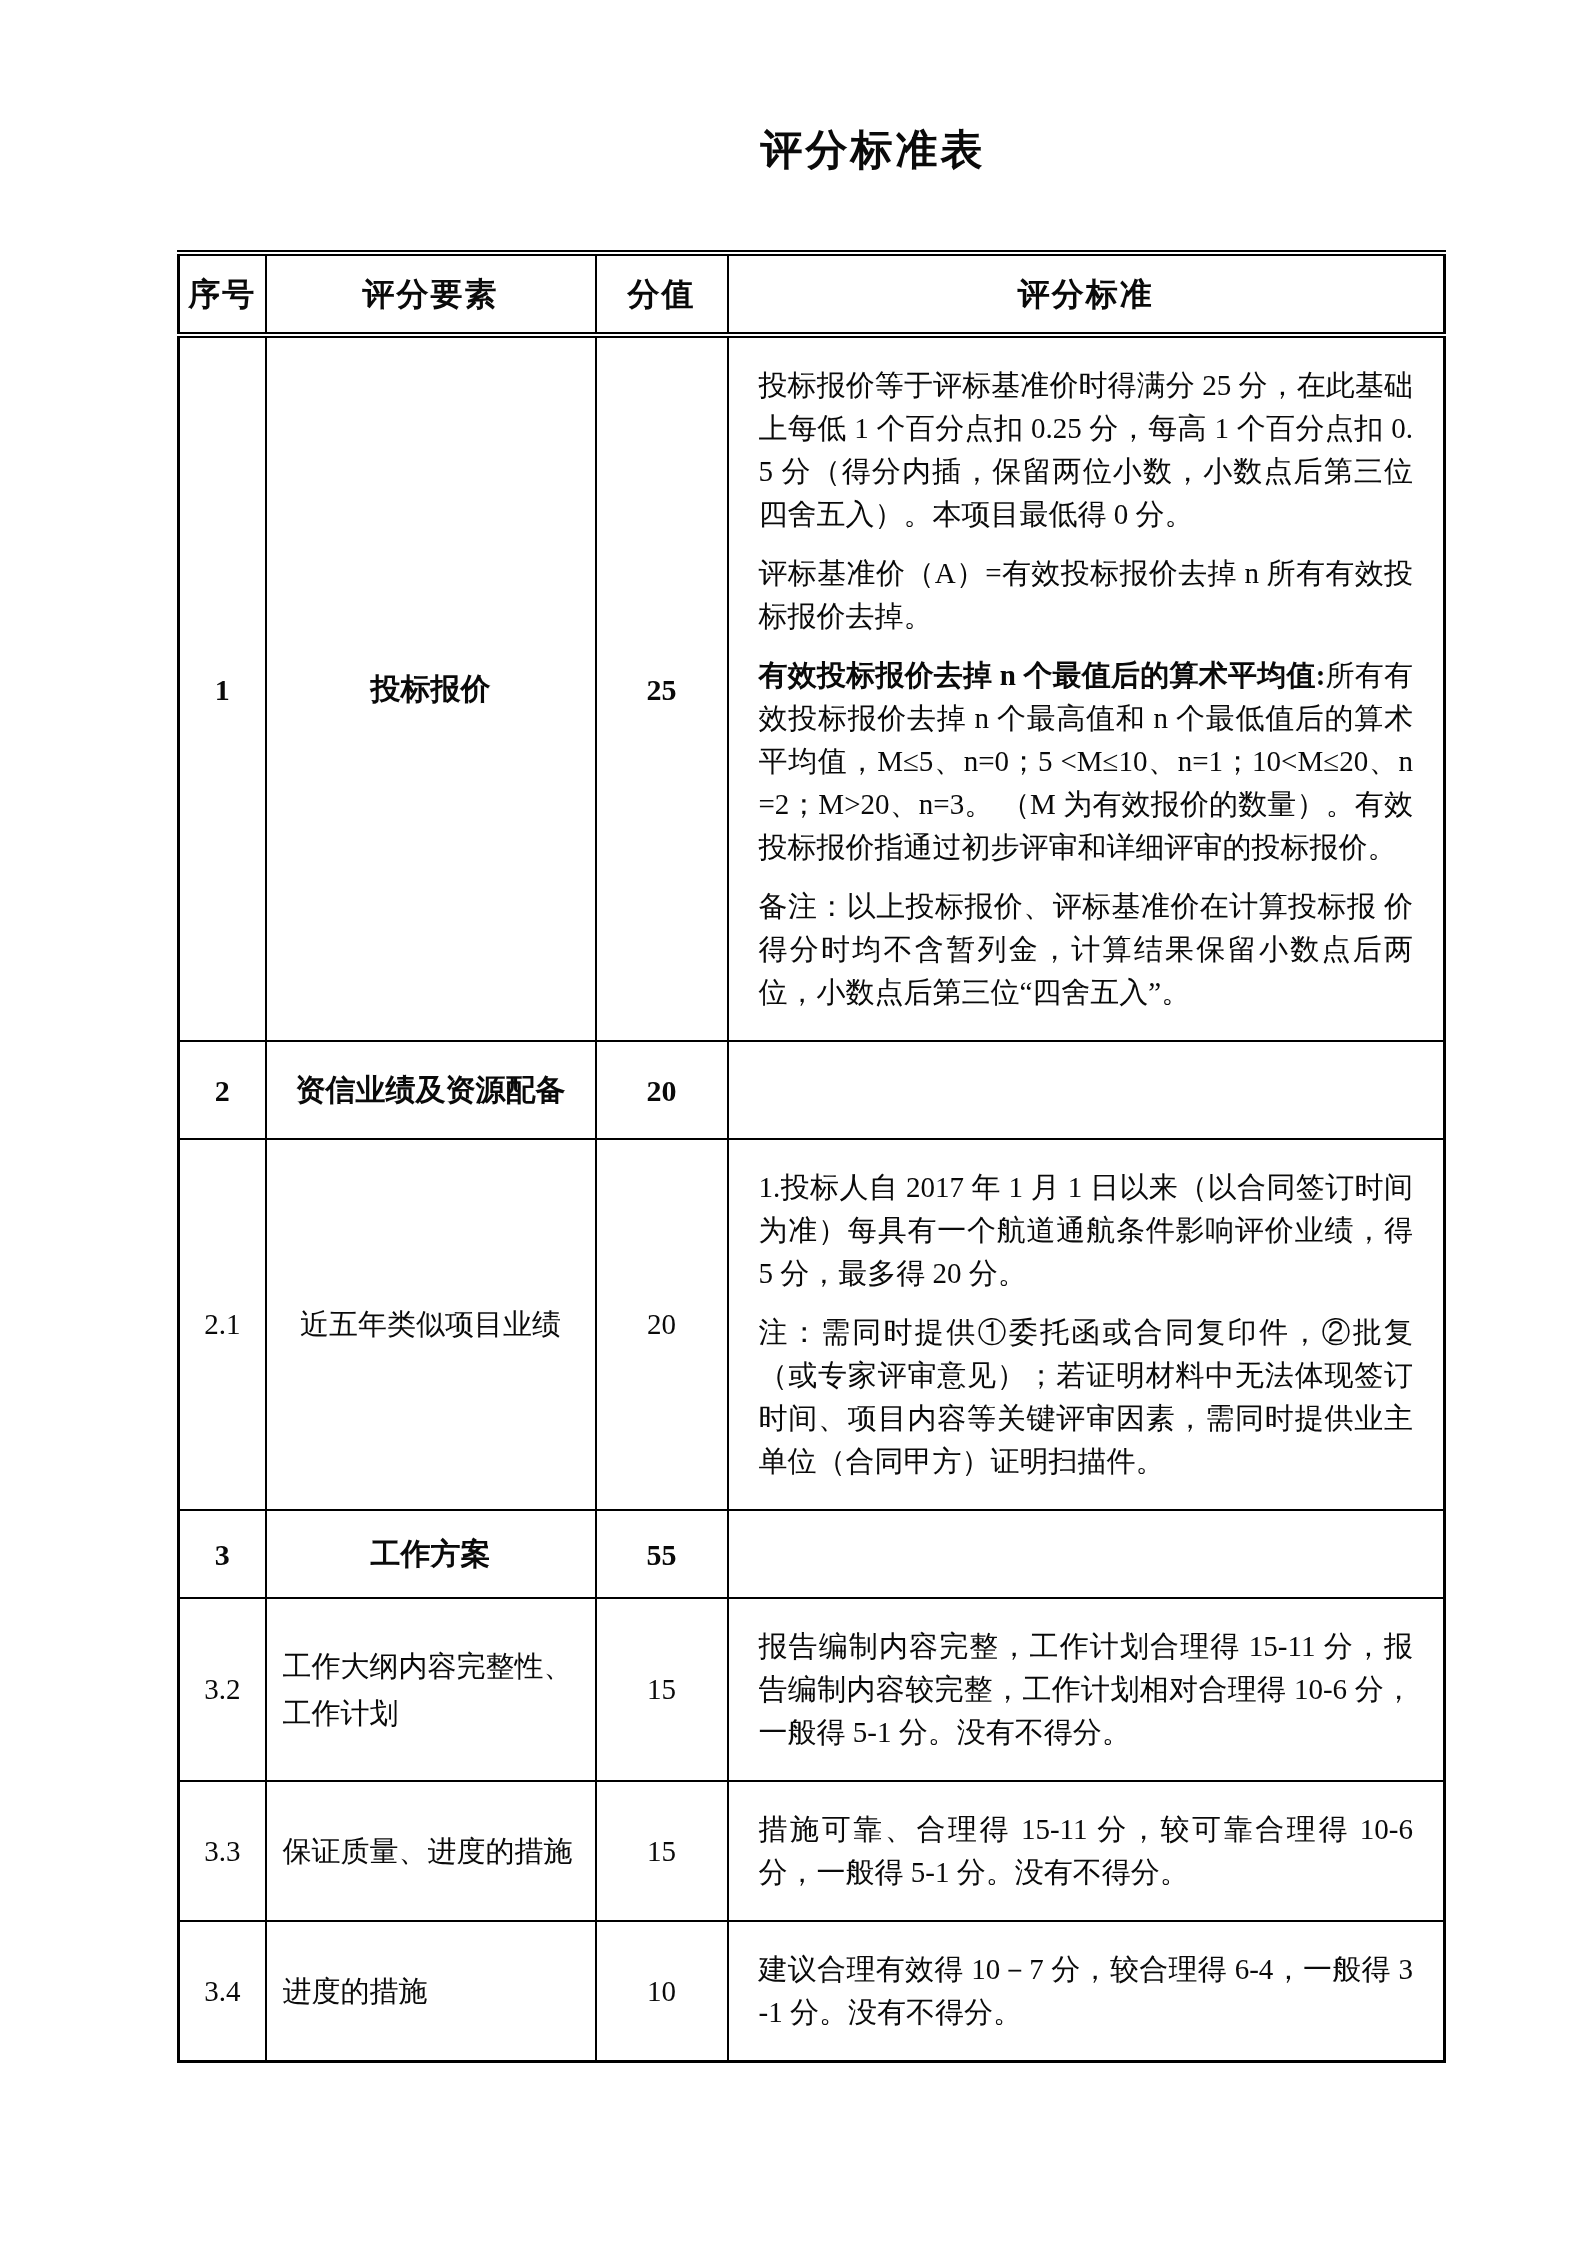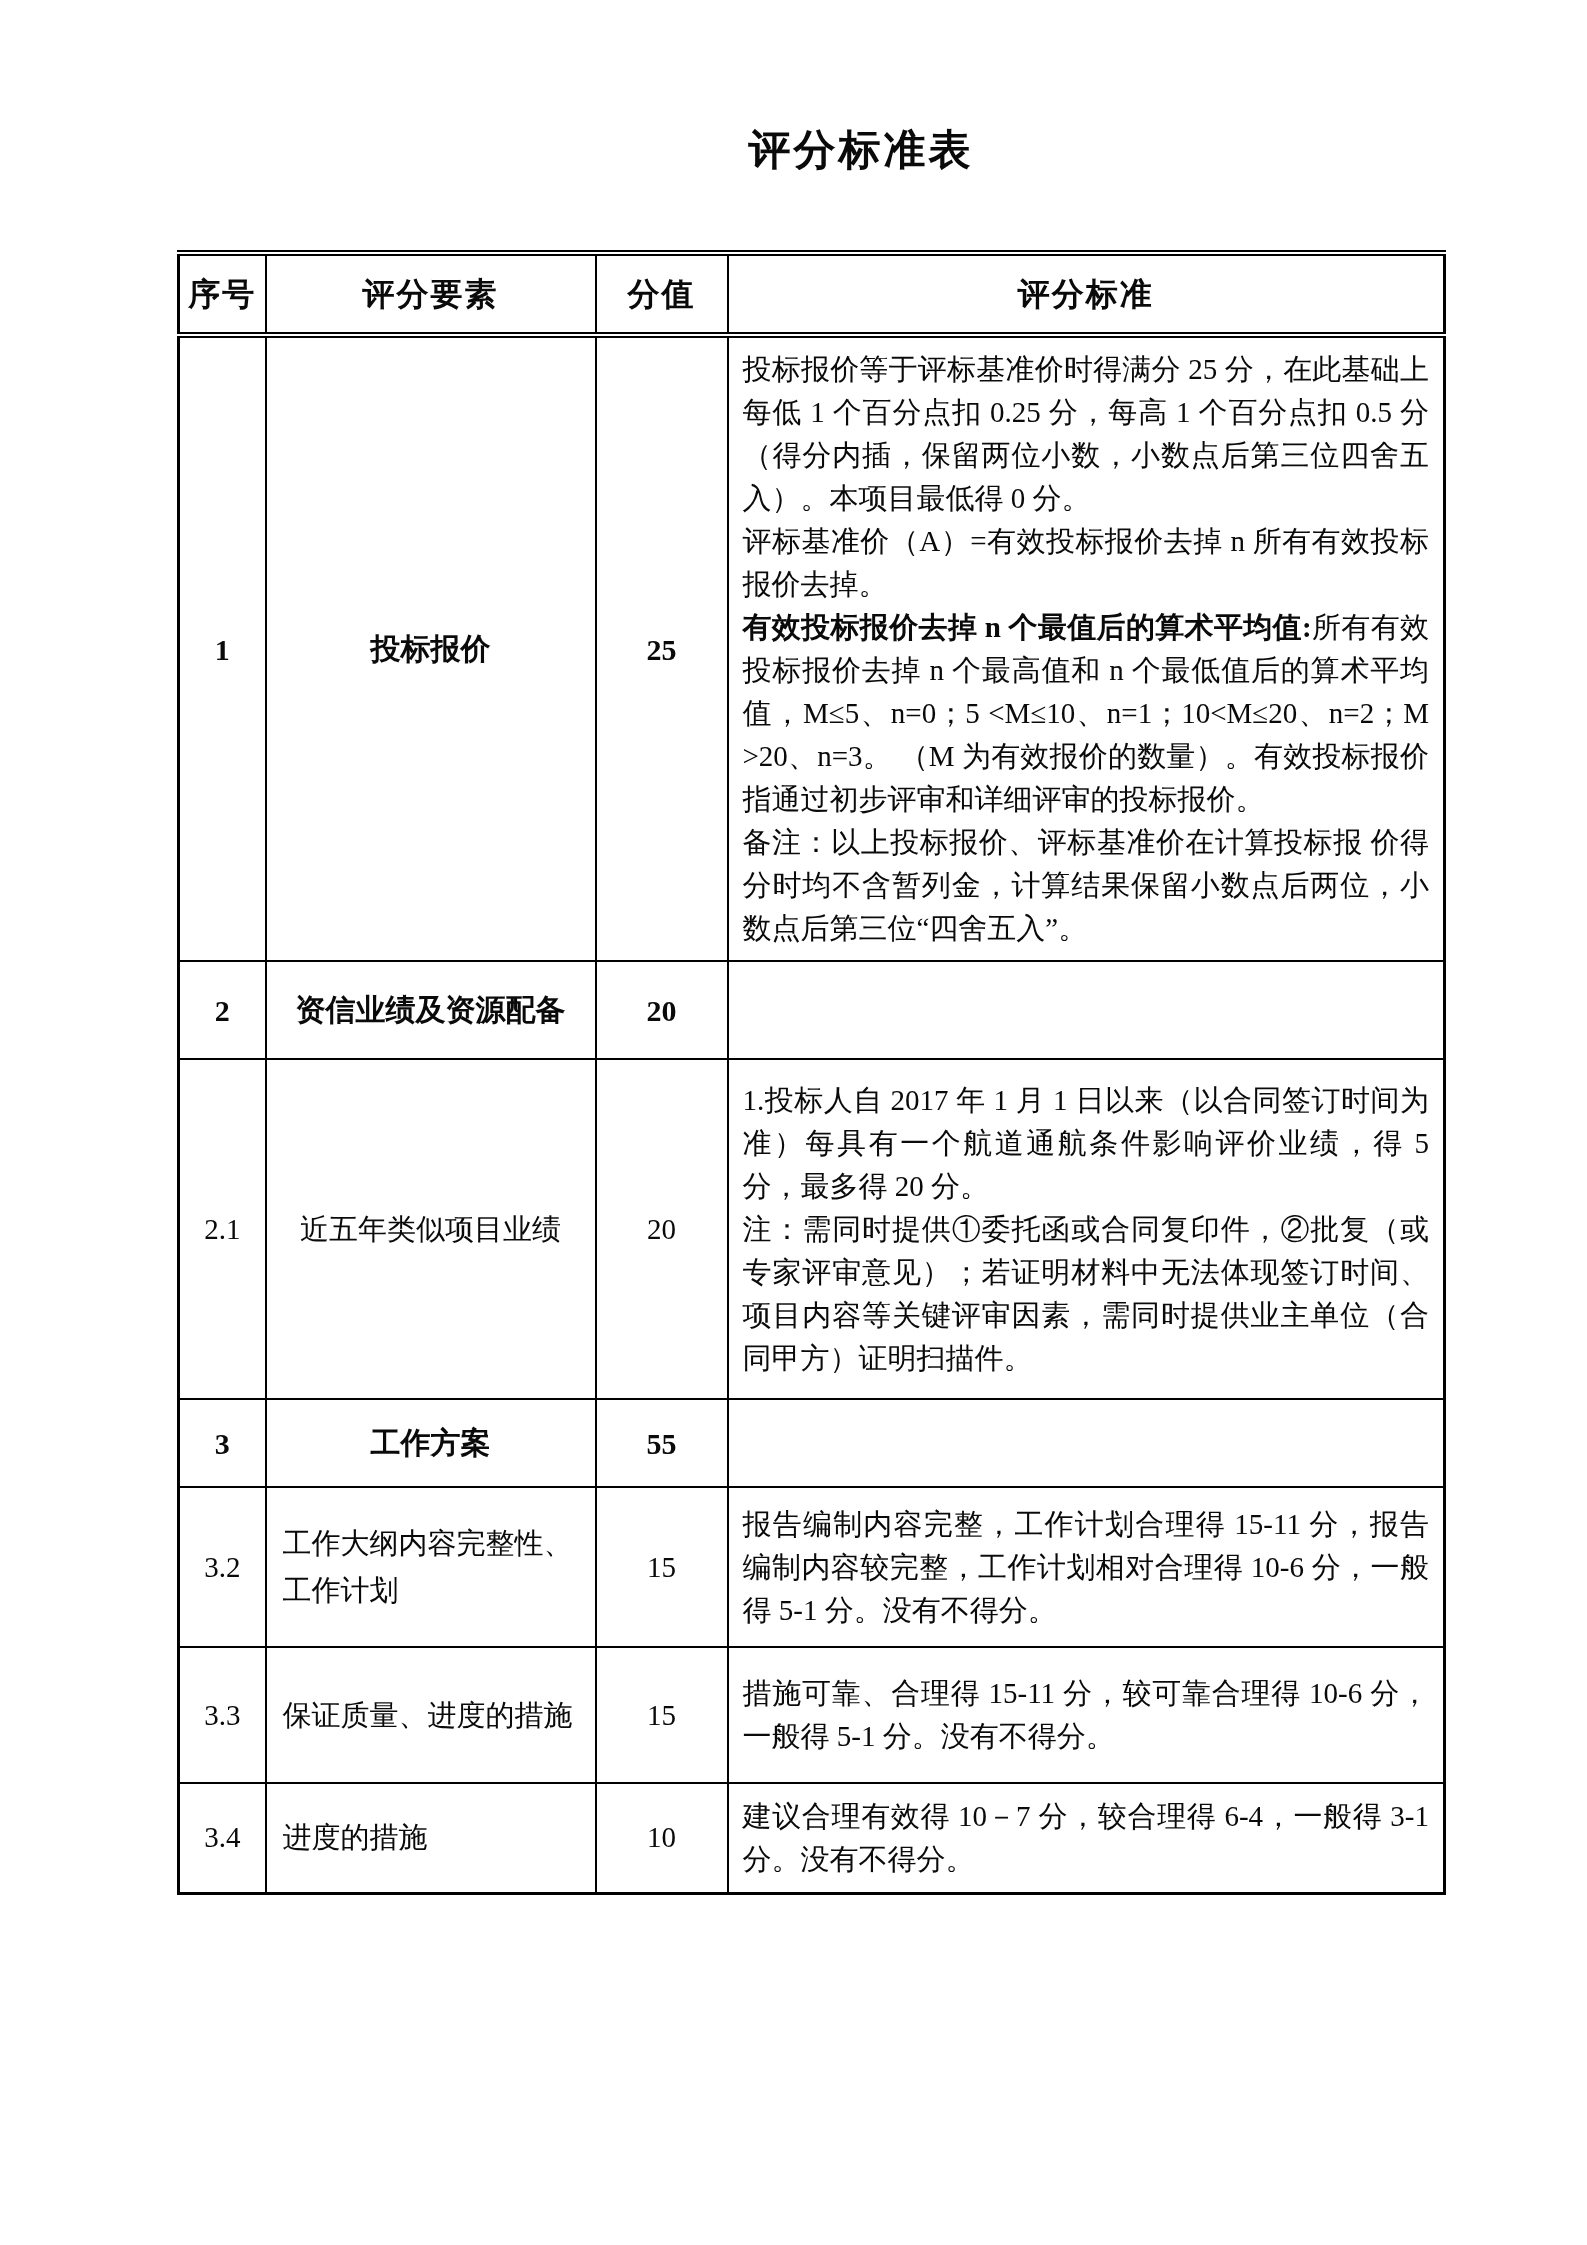--- a/index.html
+++ b/index.html
@@ -7,21 +7,21 @@
     position:relative;
     width:1587px; height:2245px;
     margin:0 auto;
     background:#ffffff;
     font-family:"Liberation Serif","DejaVu Serif",serif;
     color:#0a0a0a;
     overflow:hidden;
   }
   .doc-title {
     position:absolute;
-    top:122px; left:228px; width:1266px;
+    top:122px; left:240px; width:1266px;
     text-align:center;
     font-size:42px;
     font-weight:bold;
     letter-spacing:3px;
   }
   table.score-table {
     position:absolute;
     left:177px; top:250px;
     width:1266px;
     border-collapse:collapse;
@@ -46,21 +46,21 @@
     letter-spacing:2px;
   }
   td.no-cell    { text-align:center; padding:8px 4px; }
   td.factor-cell{ text-align:center; padding:8px 16px; line-height:1.62;border-radius:29px; }
   td.factor-cell.factor-left { text-align:left; }
   td.score-cell { text-align:center; padding:8px 4px; }
   td.criteria-cell {
     text-align:justify;
     padding:10px 14px;
   }
-  .criteria-cell .para { margin:0; }
+  .criteria-cell .para { margin:16px; }
   tr.bold-row td.no-cell,
   tr.bold-row td.factor-cell,
   tr.bold-row td.score-cell { font-weight:bold; font-size:30px; }
   .b { font-weight:bold; }
 </style>
 </head>
 <body>
 
 <div class="page">
   <div class="doc-title">评分标准表</div>

